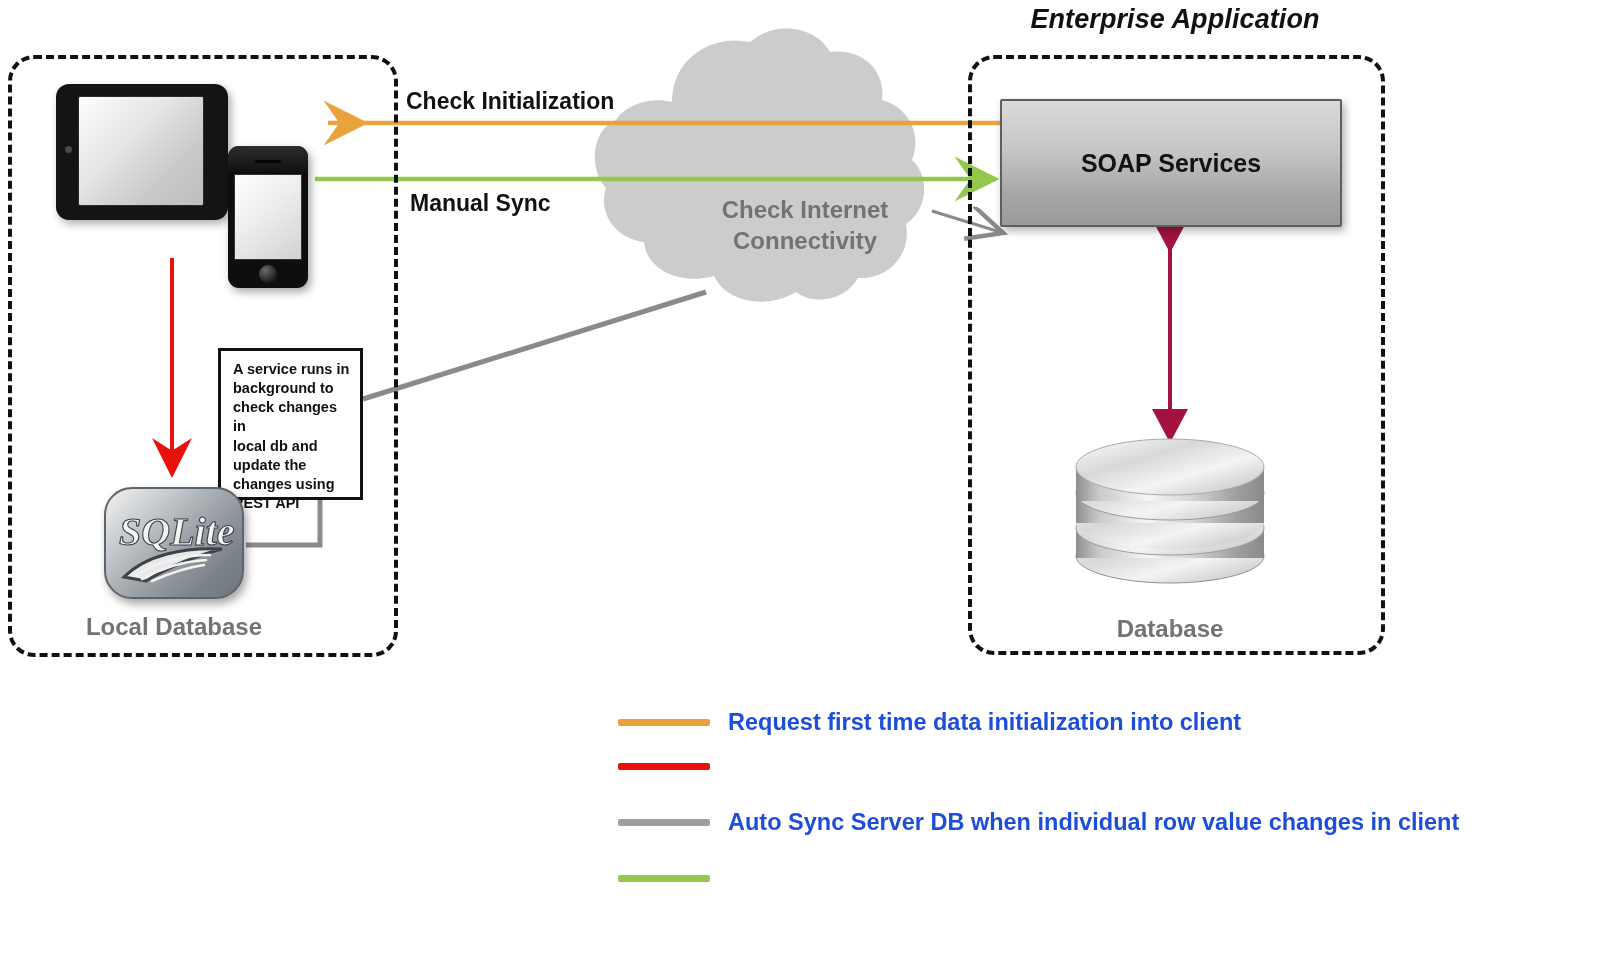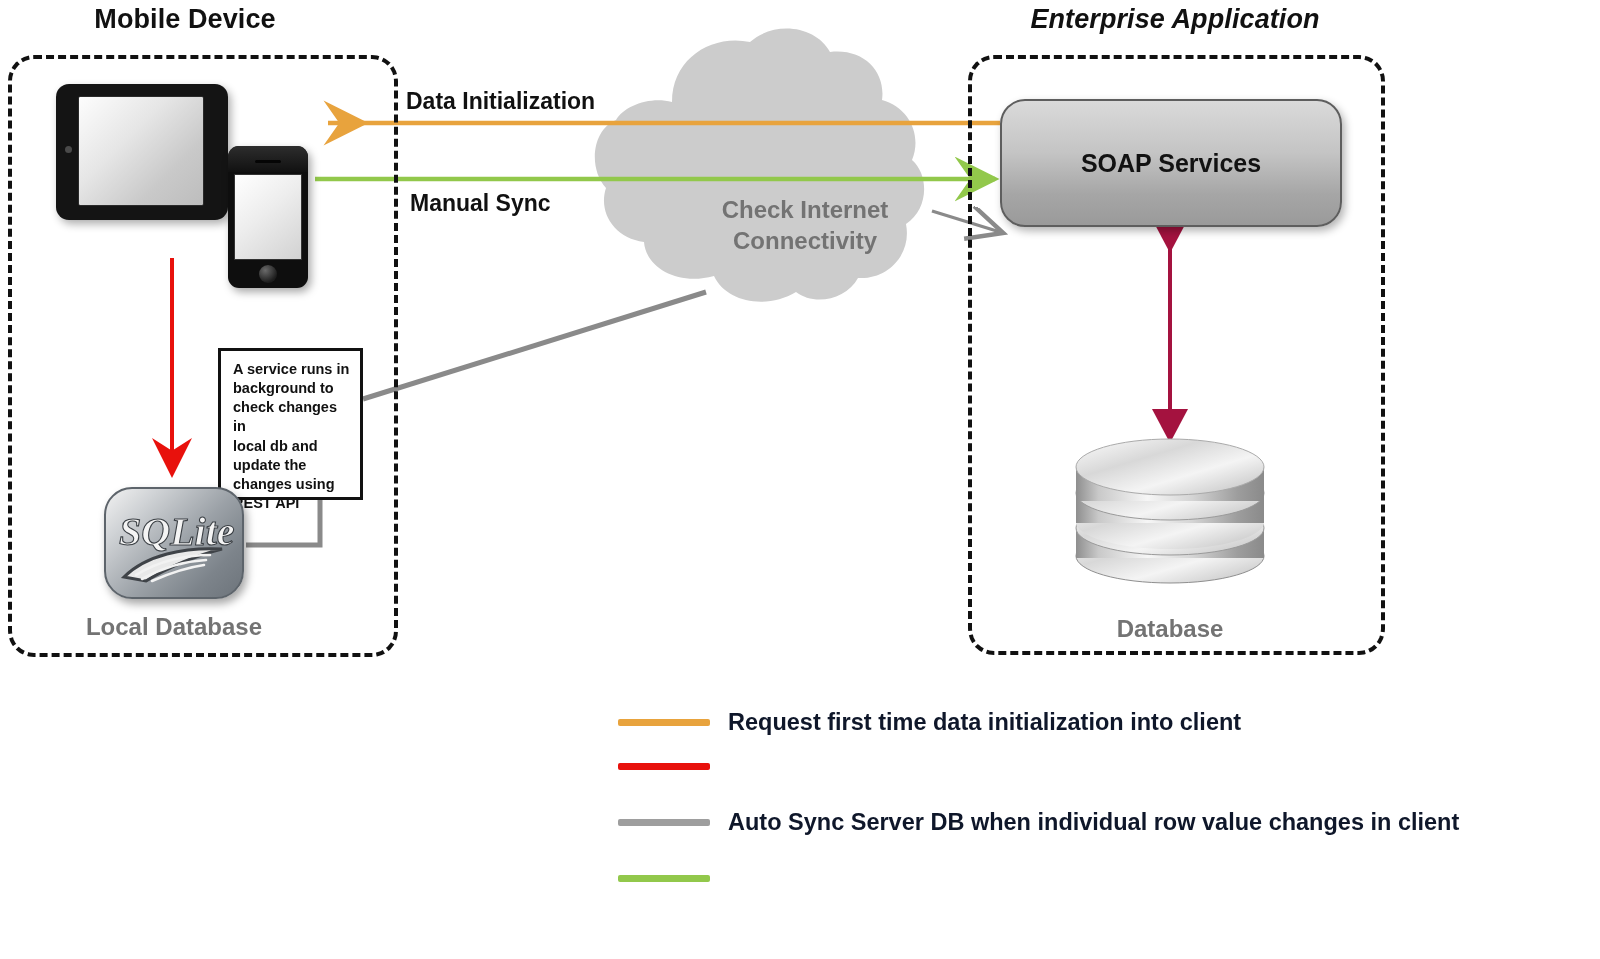--- a/index.html
+++ b/index.html
@@ -124,40 +124,40 @@
     background:linear-gradient(135deg,#f2f2f2 0%,#cfd2d5 22%,#9aa0a6 55%,#7d848b 78%,#6d747b 100%);
     border:2px solid #5d646b;
     box-shadow:3px 5px 9px rgba(0,0,0,.35);
     box-sizing:border-box;
     overflow:hidden;
   }
 
   
   .soap-box{
     width:342px;height:128px;
-    border-radius:25px;
+    border-radius:2px;
     background:linear-gradient(180deg,#dadada 0%,#c4c4c4 42%,#a6a6a6 75%,#9a9a9a 100%);
     border:2px solid #5e5e5e;
     box-shadow:3px 4px 8px rgba(0,0,0,.30);
     box-sizing:border-box;
     display:flex;align-items:center;justify-content:center;
   }
   .soap-text{
     font-size:25px;font-weight:bold;color:#121212;
   }
 
   
   .legend-row{
     display:flex;align-items:center;height:44px;
   }
   .legend-swatch{
     width:92px;height:7px;border-radius:2px;margin-right:18px;flex:none;
   }
   .legend-text{
-    font-size:23.5px;font-weight:bold;color:#0f172a;white-space:nowrap;
+    font-size:23.5px;font-weight:bold;color:#1d4ed8;white-space:nowrap;
   }
 </style>
 </head>
 <body>
 
 <div id="stage">
 
   <svg class="abs" style="left:0;top:0;width:1600px;height:959px;" viewBox="0 0 1600 959">
     <defs>
       <marker id="ah-orange" markerWidth="12" markerHeight="12" refX="9" refY="5" orient="auto" markerUnits="strokeWidth">
@@ -234,21 +234,20 @@
 
       <ellipse cx="1170" cy="522" rx="94" ry="27" fill="url(#cylTop)"></ellipse>
       <rect x="1076" y="493" width="188" height="30" fill="url(#cylBody)"></rect>
       <ellipse cx="1170" cy="493" rx="94" ry="27" fill="url(#cylTop)" stroke="#9a9a9a" stroke-width="1"></ellipse>
 
       <rect x="1076" y="467" width="188" height="34" fill="url(#cylBody)"></rect>
       <ellipse cx="1170" cy="467" rx="94" ry="28" fill="url(#cylTop)" stroke="#aaaaaa" stroke-width="1"></ellipse>
     </g>
   </svg>
 
-  <div class="abs group-title" style="left:40px;top:4px;width:290px;">Mobile Device</div>
 
   <div class="abs dashed-box" style="left:8px;top:55px;width:390px;height:602px;"></div>
 
   <div class="abs tablet" style="left:56px;top:84px;">
     <div class="tablet-screen"></div>
     <div class="tablet-cam"></div>
   </div>
 
   <div class="abs phone" style="left:228px;top:146px;">
     <div class="phone-top"></div>
@@ -274,21 +273,21 @@
         <path d="M18,88 C40,66 78,58 116,60 C92,66 62,78 40,92 Z" stroke="#3f4348" stroke-width="3" fill="#e9e9e9"></path>
         <path d="M30,86 C52,72 80,66 104,66"></path>
         <path d="M36,90 C58,78 82,72 100,71"></path>
         <path d="M46,92 C64,84 84,78 98,76"></path>
       </g>
     </svg>
   </div>
 
   <div class="abs node-label" style="left:40px;top:613px;width:268px;">Local Database</div>
 
-  <div class="abs edge-label" style="left:406px;top:88px;">Data Initialization</div>
+  <div class="abs edge-label" style="left:406px;top:88px;">Check Initialization</div>
 
   <div class="abs edge-label" style="left:410px;top:190px;">Manual Sync</div>
 
   <div class="abs node-label" style="left:660px;top:196px;width:290px;">Check Internet</div>
   <div class="abs node-label" style="left:660px;top:227px;width:290px;">Connectivity</div>
 
   <div class="abs group-title" style="left:960px;top:4px;width:430px;font-style:italic;">Enterprise Application</div>
 
   <div class="abs dashed-box" style="left:968px;top:55px;width:417px;height:600px;"></div>
 

